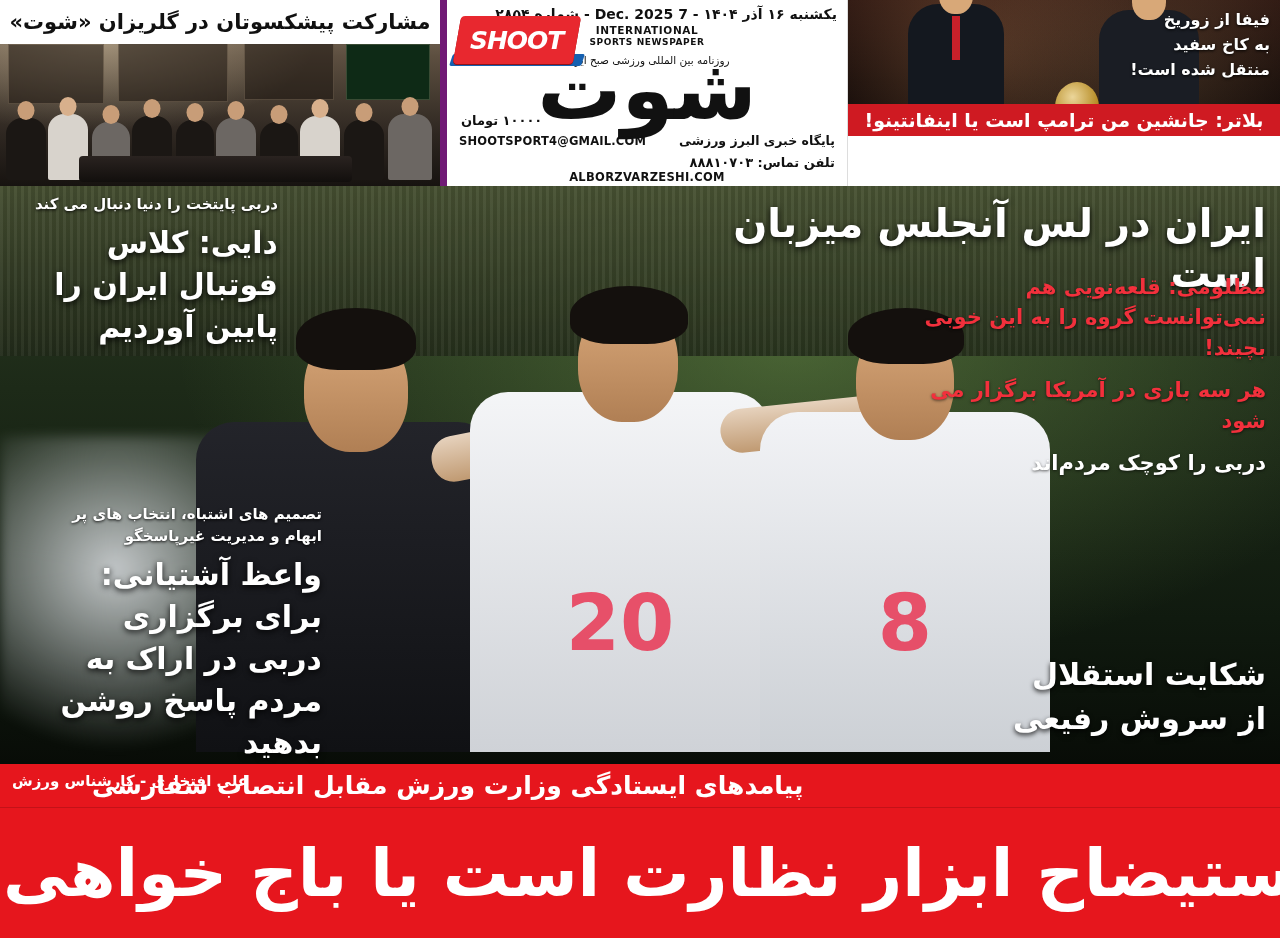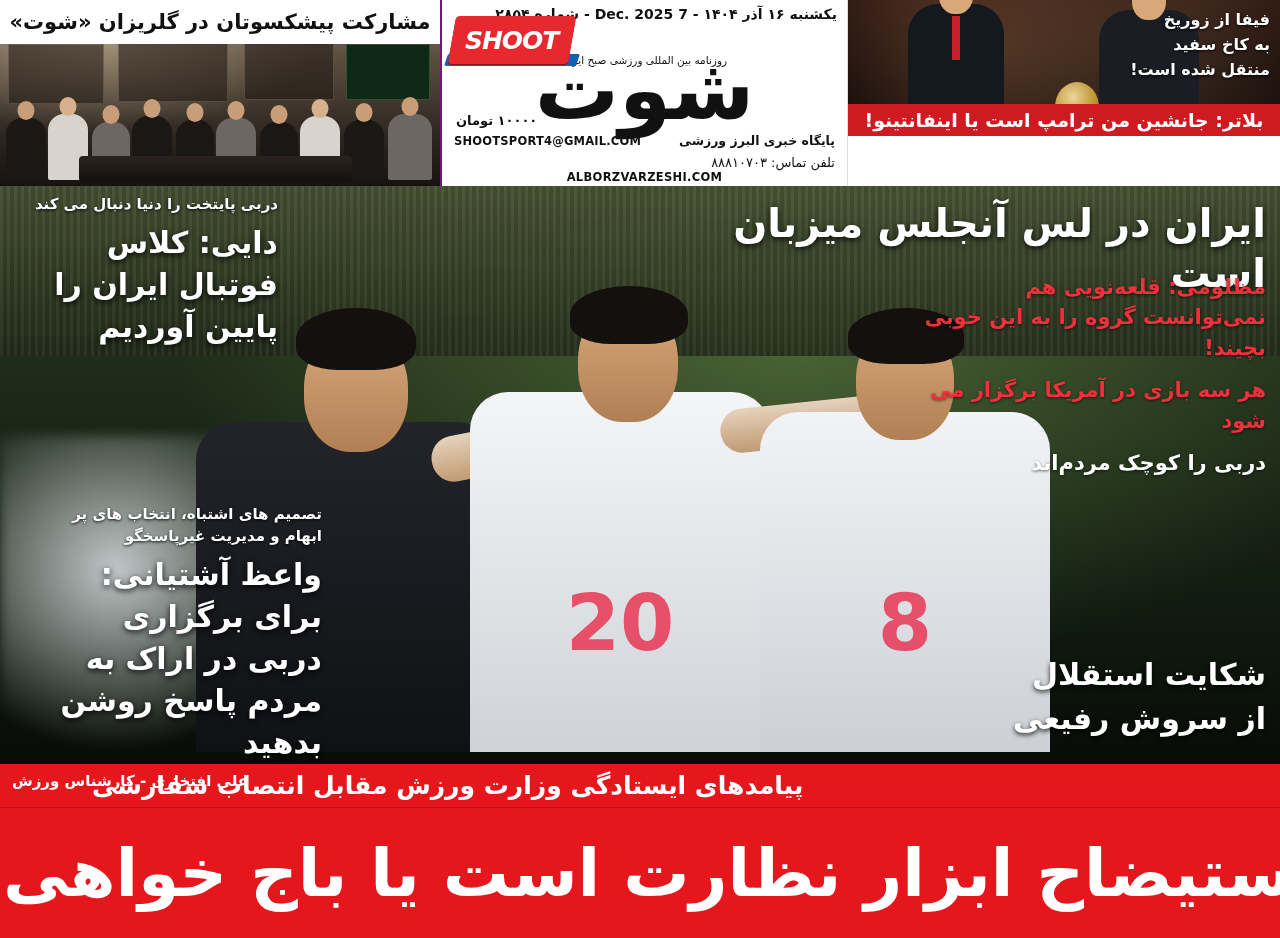--- a/index.html
+++ b/index.html
@@ -73,21 +73,21 @@
     white-space: nowrap;
   }
 
   
   .masthead {
     position: relative;
     flex: 0 0 408px;
     width: 408px; height: 186px;
     background: #fff;
     border-right: 1px solid #ddd;
-    border-left: 2px solid #701a75;
+    border-left: 7px solid #701a75;
     overflow: hidden;
   }
   .mast-date {
     position: absolute; top: 6px; right: 10px;
     font-size: 14px; color: #111; direction: rtl;
     font-weight: 600;
   }
   .mast-eng {
     position: absolute; top: 24px; right: 0; left: 0;
     text-align: center;
@@ -140,21 +140,21 @@
     position: absolute; bottom: 2px; left: 0; right: 0;
     text-align: center; font-size: 11.5px; color: #111; font-weight: bold;
     letter-spacing: .3px;
   }
   .mast-portal {
     position: absolute; bottom: 38px; right: 12px;
     font-size: 12.5px; color: #111; direction: rtl; font-weight: 600;
   }
   .mast-phone {
     position: absolute; bottom: 16px; right: 12px;
-    font-size: 13px; color: #111; direction: rtl; font-weight: normal;
+    font-size: 13px; color: #111; direction: rtl; font-weight: bold;
   }
 
   
   .top-right {
     position: relative;
     flex: 1 1 auto; height: 136px;
     overflow: hidden;
     background: #120b0b;
   }
   .tr-bg {
@@ -368,20 +368,24 @@
       </div>
       <div class="tr-trophy"></div>
       <div class="tr-text" style="white-space:pre-line;">فیفا از زوریخ
 به کاخ سفید
 منتقل شده است!</div>
       <div class="tr-banner">بلاتر: جانشین من ترامپ است یا اینفانتینو!</div>
     </div>
 
     <div class="masthead">
       <div class="mast-date">یکشنبه ۱۶ آذر ۱۴۰۴ - 7 Dec. 2025 - شماره ۲۸۵۴</div>
+      <div class="mast-eng">
+        <span>INTERNATIONAL</span>
+        <small>SPORTS NEWSPAPER</small>
+      </div>
       <div class="mast-sub-fa">روزنامه بین المللی ورزشی صبح ایران</div>
       <div class="shoot-blue"></div>
       <div class="shoot-logo">
         <span>SHOOT</span>
       </div>
       <div class="mast-word">شوت</div>
       <div class="mast-price">۱۰۰۰۰ تومان</div>
       <div class="mast-site">SHOOTSPORT4@GMAIL.COM</div>
       <div class="mast-portal">پایگاه خبری البرز ورزشی</div>
       <div class="mast-phone">تلفن تماس: ۸۸۸۱۰۷۰۳</div>

